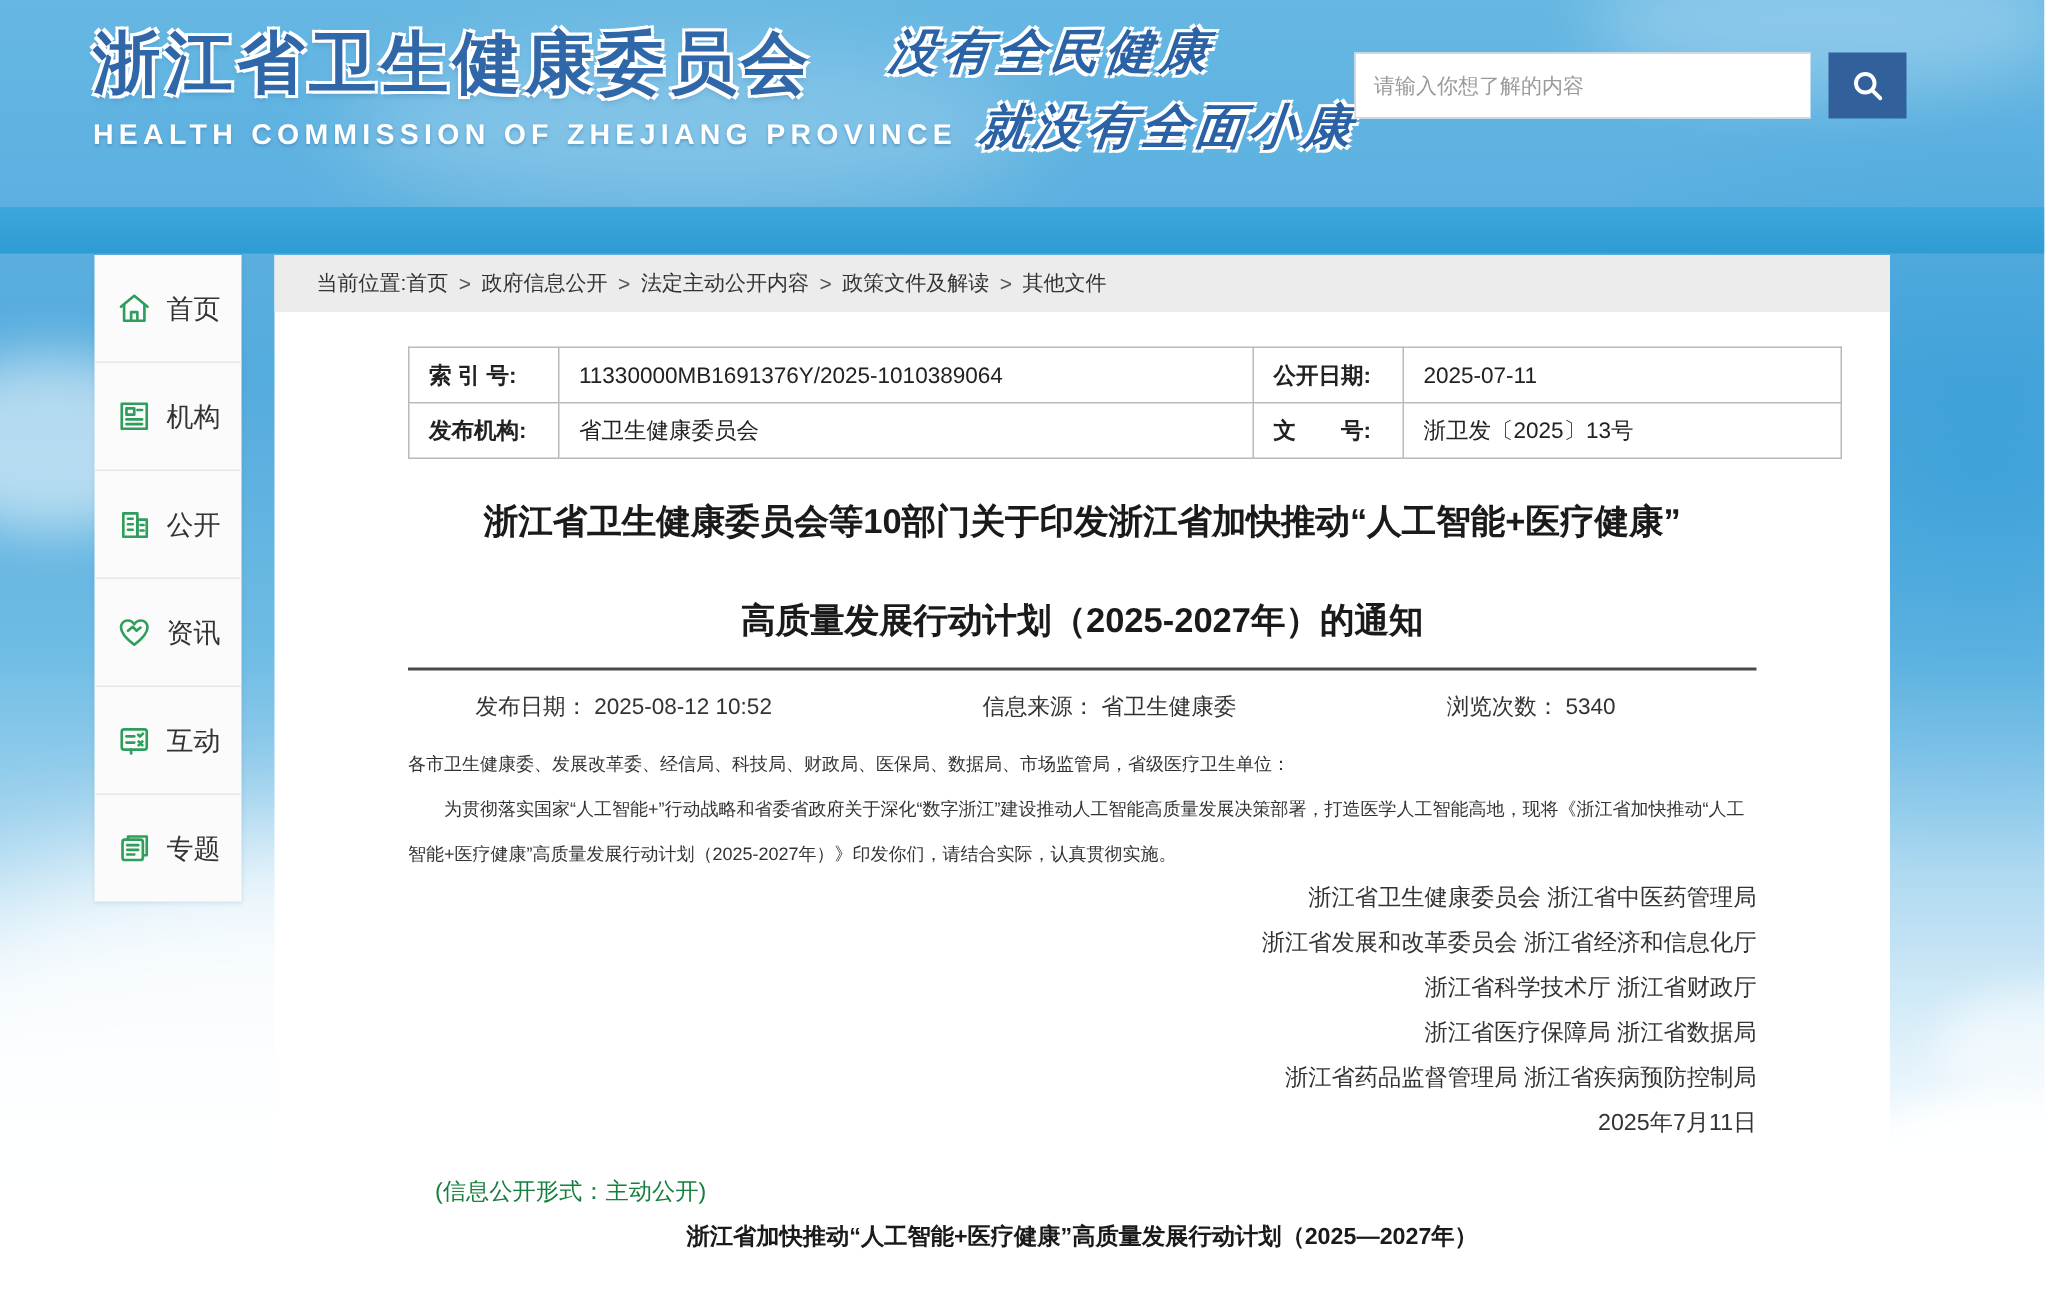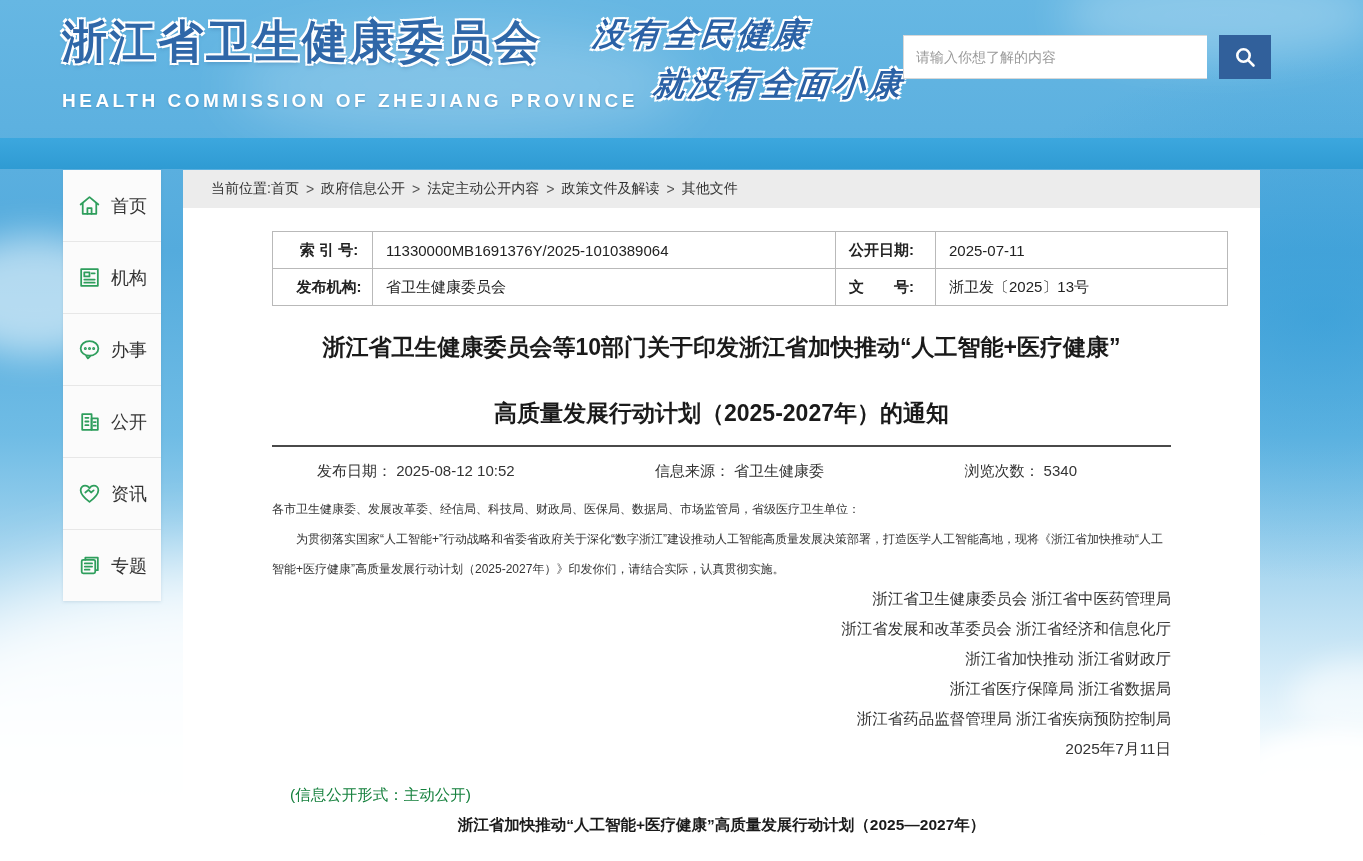--- a/index.html
+++ b/index.html
@@ -24,21 +24,21 @@
   .c7{left:420px;top:640px;width:700px;height:300px;background:rgba(255,255,255,.5);filter:blur(50px);}
 
   
   .header{position:absolute;left:0;top:0;width:100%;height:138px;z-index:3;}
   .logo{position:absolute;left:62px;top:12px;}
   .logo-cn{
     font-size:45px;font-weight:bold;letter-spacing:3px;color:#2f67a8;
     text-shadow:-2px -2px 0 #fff,2px -2px 0 #fff,-2px 2px 0 #fff,2px 2px 0 #fff,0 3px 4px rgba(40,90,140,.35);
   }
   .logo-en{
-    margin-top:18px;font-size:19px;font-weight:bold;letter-spacing:3.5px;color:#fff;
+    margin-top:8px;font-size:19px;font-weight:bold;letter-spacing:3.5px;color:#fff;
     text-shadow:0 1px 2px rgba(60,120,170,.5);
     text-align:right;
   }
   .slogan{position:absolute;left:593px;top:13px;color:#2b62a6;
     font-family:"DejaVu Serif","Liberation Serif",serif;font-style:italic;font-weight:bold;
     text-shadow:-2px -2px 0 #fff,2px -2px 0 #fff,-2px 2px 0 #fff,2px 2px 0 #fff;
   }
   .slogan-l1{font-size:32px;letter-spacing:4px;transform:skewX(-6deg);}
   .slogan-l2{font-size:32px;letter-spacing:4px;margin-top:6px;margin-left:60px;transform:skewX(-6deg);}
   .search{position:absolute;left:903px;top:35px;display:flex;gap:12px;}
@@ -70,21 +70,21 @@
   .breadcrumb{height:38px;background:#ececec;display:flex;align-items:center;
     padding-left:28px;font-size:14px;color:#333;}
   .breadcrumb .sep{margin:0 7px;color:#555;}
   .crumb{cursor:pointer;}
   .content{padding:0 89px;}
 
   
   .info-table{margin-top:23px;width:899px;border-collapse:collapse;table-layout:fixed;font-size:15px;color:#222;}
   .info-table td{border:1px solid #b9b9b9;height:36px;padding:0 0 0 13px;overflow:hidden;white-space:nowrap;}
   .info-table .lbl{font-weight:bold;}
-  .w-lbl1{width:86px;text-align:center;} .w-val1{width:449px;} .w-lbl2{width:86px;} .w-val2{width:278px;}
+  .w-lbl1{width:86px;} .w-val1{width:449px;} .w-lbl2{width:86px;} .w-val2{width:278px;}
 
   
   .doc-title{margin-top:26px;text-align:center;font-weight:bold;color:#1a1a1a;font-size:23px;}
   .doc-title .t2{margin-top:35px;}
   .divider{margin-top:16px;border-bottom:2px solid #4a4a4a;width:899px;}
 
   
   .meta{margin-top:15px;display:flex;justify-content:space-between;font-size:15px;color:#333;
     padding-left:45px;padding-right:94px;}
 
@@ -145,46 +145,47 @@
         <rect x="4" y="4" width="16" height="16"></rect>
         <rect x="7" y="7" width="5" height="4"></rect>
         <line x1="14" y1="8" x2="17" y2="8"></line>
         <line x1="7" y1="14" x2="17" y2="14"></line>
         <line x1="7" y1="17" x2="17" y2="17"></line>
       </svg>
       <span class="side-label">机构</span>
     </div>
     <div class="side-item">
       <svg viewBox="0 0 24 24">
-        <ellipse cx="12" cy="11" rx="8.5" ry="7"></ellipse>
-        <path d="M9 18.5 L10.5 20.5 L12.5 18.5"></path>
-        <circle cx="8" cy="11" r="0.6"></circle>
-        <circle cx="12" cy="11" r="0.6"></circle>
-        <circle cx="16" cy="11" r="0.6"></circle>
-      </svg>
-      <span class="side-label">办事</span>
-    </div>
-    <div class="side-item">
-      <svg viewBox="0 0 24 24">
         <rect x="5" y="5" width="9" height="15"></rect>
         <rect x="14" y="9" width="6" height="11"></rect>
         <line x1="8" y1="8.5" x2="11" y2="8.5"></line>
         <line x1="8" y1="12" x2="11" y2="12"></line>
         <line x1="8" y1="15.5" x2="11" y2="15.5"></line>
         <line x1="16" y1="12.5" x2="18" y2="12.5"></line>
         <line x1="16" y1="16" x2="18" y2="16"></line>
       </svg>
       <span class="side-label">公开</span>
     </div>
     <div class="side-item">
       <svg viewBox="0 0 24 24">
         <path d="M12 20 C6 15.5 3.5 12 3.5 8.8 C3.5 6.2 5.5 4.5 7.8 4.5 C9.6 4.5 11.1 5.5 12 7 C12.9 5.5 14.4 4.5 16.2 4.5 C18.5 4.5 20.5 6.2 20.5 8.8 C20.5 12 18 15.5 12 20 Z"></path>
         <path d="M8 11 L11 8.5 L13.5 11 L16 9"></path>
       </svg>
       <span class="side-label">资讯</span>
+    </div>
+    <div class="side-item">
+      <svg viewBox="0 0 24 24">
+        <rect x="4" y="5" width="16" height="13" rx="1.5"></rect>
+        <line x1="7" y1="9.5" x2="12" y2="9.5"></line>
+        <line x1="7" y1="13.5" x2="12" y2="13.5"></line>
+        <path d="M14.5 8.5 L15.6 9.6 L17.5 7.8"></path>
+        <path d="M14.8 12.8 L17.2 15.2 M17.2 12.8 L14.8 15.2"></path>
+        <line x1="10" y1="18" x2="10" y2="20.5"></line>
+      </svg>
+      <span class="side-label">互动</span>
     </div>
     <div class="side-item">
       <svg viewBox="0 0 24 24">
         <rect x="4.5" y="6.5" width="13" height="13" rx="1.5"></rect>
         <path d="M8 6.5 V4.5 H20 V16.5 H18"></path>
         <line x1="7.5" y1="10" x2="14.5" y2="10"></line>
         <line x1="7.5" y1="13" x2="14.5" y2="13"></line>
         <line x1="7.5" y1="16" x2="12" y2="16"></line>
       </svg>
       <span class="side-label">专题</span>
@@ -235,21 +236,21 @@
         <span>浏览次数：  5340</span>
       </div>
 
       <div class="body-text">
         <div>各市卫生健康委、发展改革委、经信局、科技局、财政局、医保局、数据局、市场监管局，省级医疗卫生单位：</div>
         <div class="p-indent">为贯彻落实国家“人工智能+”行动战略和省委省政府关于深化“数字浙江”建设推动人工智能高质量发展决策部署，打造医学人工智能高地，现将《浙江省加快推动“人工智能+医疗健康”高质量发展行动计划（2025-2027年）》印发你们，请结合实际，认真贯彻实施。</div>
       </div>
 
       <div class="sig">浙江省卫生健康委员会 浙江省中医药管理局</div>
       <div class="sig">浙江省发展和改革委员会 浙江省经济和信息化厅</div>
-      <div class="sig">浙江省加快推动 浙江省财政厅</div>
+      <div class="sig">浙江省科学技术厅 浙江省财政厅</div>
       <div class="sig">浙江省医疗保障局 浙江省数据局</div>
       <div class="sig">浙江省药品监督管理局 浙江省疾病预防控制局</div>
       <div class="sig">2025年7月11日</div>
 
       <div class="note">(信息公开形式：主动公开)</div>
       <div class="attach">浙江省加快推动“人工智能+医疗健康”高质量发展行动计划（2025—2027年）</div>
     </div>
   </div>
 </div>
 

